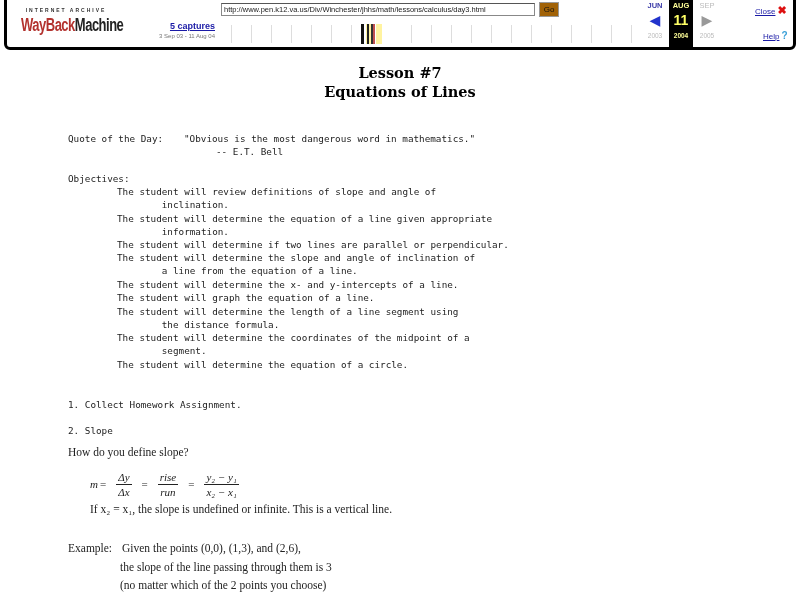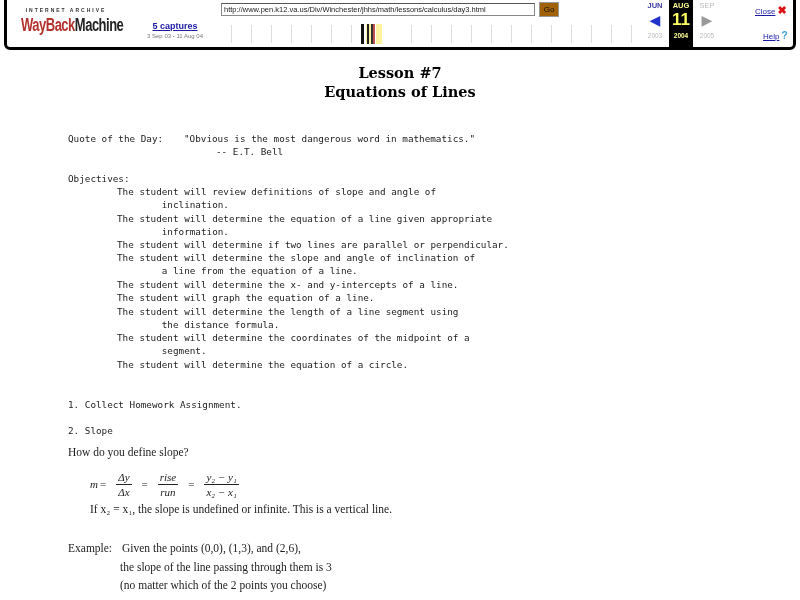--- a/index.html
+++ b/index.html
@@ -18,21 +18,21 @@
     }
     .wb-logo-main {
       margin-top: 2px; font-family: "Liberation Sans", sans-serif; font-weight: bold;
       font-size: 13px; letter-spacing: -0.5px; white-space: nowrap; transform: scaleY(1.35);
       transform-origin: top left;
     }
     .wb-logo-main .way { color: #b3322e; }
     .wb-logo-main .mach { color: #222; }
 
     .wb-captures {
-      position: absolute; left: 128px; top: 24px; width: 80px; text-align: center;
+      position: absolute; left: 128px; top: 24px; width: 80px; text-align: right;
       font-family: "Liberation Sans", sans-serif;
     }
     .wb-captures a { font-size: 9px; color: #1a1aa6; text-decoration: underline; font-weight: bold; display: block; }
     .wb-captures span { font-size: 6px; color: #777; display: block; margin-top: 2px; }
 
     .wb-url {
       position: absolute; left: 214px; top: 6px; width: 314px; height: 13px;
       border: 1px solid #888; border-top-color: #555; background: #fff;
       font-family: "Liberation Sans", sans-serif; font-size: 7.5px; line-height: 11px;
       padding-left: 2px; color: #222; white-space: nowrap; overflow: hidden;
@@ -56,21 +56,21 @@
       font-family: "Liberation Sans", sans-serif;
     }
     .wb-nav .col { position: absolute; top: 0; width: 24px; height: 47px; text-align: center; }
     .wb-nav .col.prev { left: 0; }
     .wb-nav .col.cur { left: 26px; background: #000; }
     .wb-nav .col.next { left: 52px; }
     .wb-nav .mon { font-size: 7.5px; font-weight: bold; margin-top: 1px; }
     .wb-nav .prev .mon { color: #3a3aa8; }
     .wb-nav .cur .mon { color: #ffff99; }
     .wb-nav .next .mon { color: #bbb; font-weight: normal; }
-    .wb-nav .day { font-size: 17px; font-weight: bold; color: #ffff66; line-height: 18px; margin-top: 1px; }
+    .wb-nav .day { font-size: 14px; font-weight: bold; color: #ffff66; line-height: 18px; margin-top: 1px; }
     .wb-nav .arrow { font-size: 14px; line-height: 18px; margin-top: 1px; }
     .wb-nav .prev .arrow { color: #2233cc; }
     .wb-nav .next .arrow { color: #999; }
     .wb-nav .yr { font-size: 6.5px; margin-top: 3px; }
     .wb-nav .prev .yr, .wb-nav .next .yr { color: #bbb; }
     .wb-nav .cur .yr { color: #ffff99; font-weight: bold; }
 
     .wb-close {
       position: absolute; left: 748px; top: 7px; font-family: "Liberation Sans", sans-serif;
       font-size: 8px; color: #1a1aa6; text-decoration: underline; white-space: nowrap;

